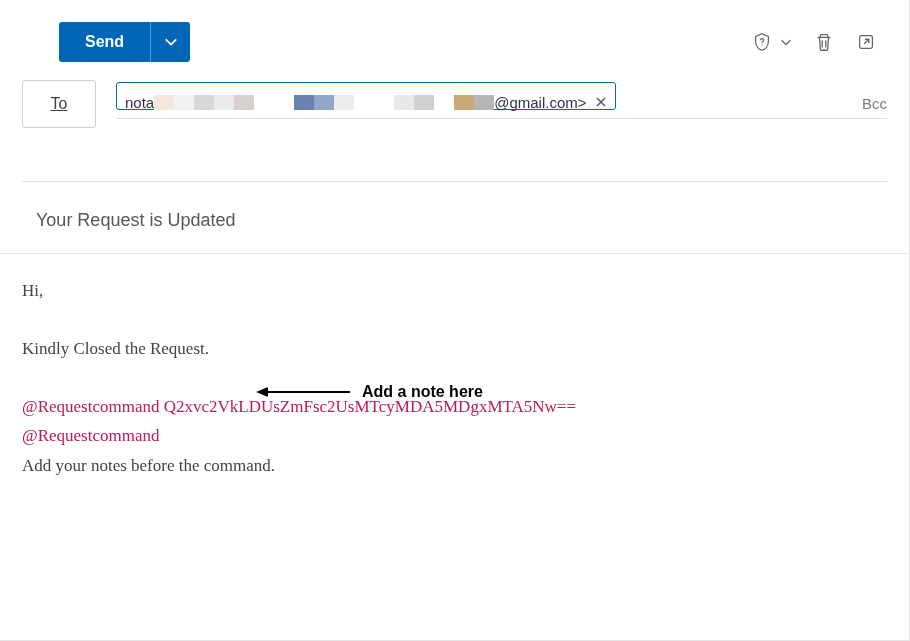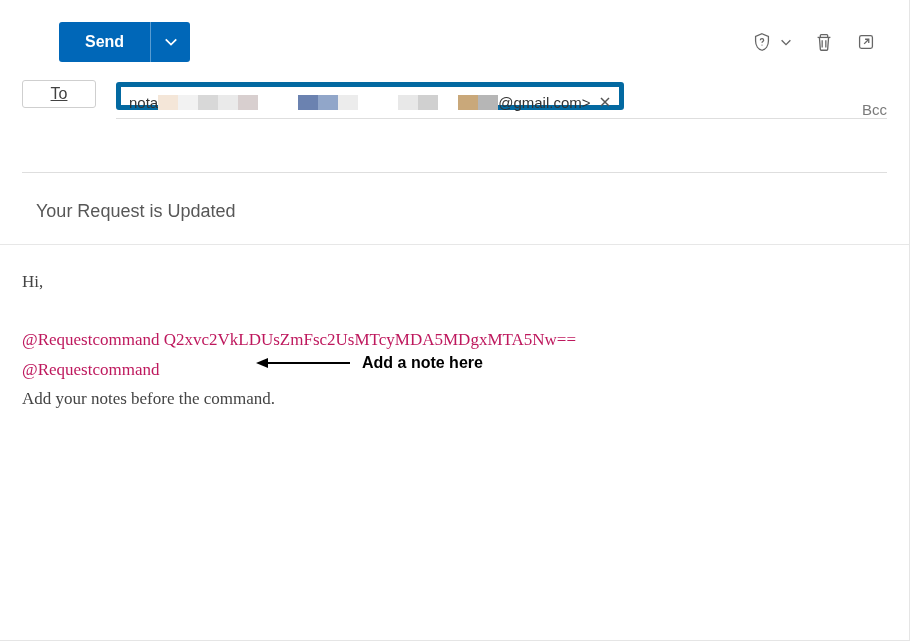--- a/index.html
+++ b/index.html
@@ -53,58 +53,58 @@
     display: flex;
     align-items: flex-start;
     padding: 8px 22px 0 22px;
     gap: 20px;
   }
   .field-btn {
     background: #fff;
     border: 1px solid #cfcfcf;
     border-radius: 3px;
     width: 74px;
-    height: 28px;
+    height: 48px;
     font-size: 16px;
     color: #414141;
     cursor: pointer;
     text-decoration: underline;
   }
   .field-line {
     flex: 1;
     border-bottom: 1px solid #dedede;
     min-height: 36px;
     display: flex;
     align-items: center;
     flex-wrap: wrap;
     gap: 6px;
     padding: 2px 0 8px 0;
     position: relative;
   }
   .chip {
     display: inline-flex;
     align-items: center;
     height: 28px;
-    border: 5px solid #0369a1;
+    border: 1px solid #0369a1;
     border-radius: 3px;
     padding: 12px 4px 0 8px;
     font-size: 15px;
     color: #333;
     background:#fff;
   }
   .chip-x {
     margin-left: 8px;
     width: 16px; height: 16px;
     cursor: pointer;
   }
   .chip-x svg { width:12px; height:12px; stroke:#555; stroke-width:1.5; fill:none;}
   .bcc-link {
     position: absolute;
     right: 0;
-    bottom: 0;
+    bottom: 6px;
     font-size: 15px;
     color: #7a7a7a;
     cursor: pointer;
   }
   .subject-row {
     padding: 26px 22px 10px 36px;
   }
   .subject-input {
     width: 100%;
     border: none;
@@ -126,21 +126,21 @@
     color: #444;
     line-height: 1.75;
     position: relative;
     outline: none;
   }
   .body-area p { margin: 0 0 0 0; font-family: Liberation Serif, serif; }
   .blk { margin-bottom: 28px; }
   .dark { color: #be185d; }
   .annotation {
     position: absolute;
-    top: 104px;
+    top: 124px;
     left: 256px;
     display: flex;
     align-items: center;
     font-family: 'Segoe UI', sans-serif;
     font-weight: 600;
     font-size: 16px;
     color: #000;
     pointer-events: none;
   }
   .annotation svg { margin-right: 10px; }
@@ -232,20 +232,23 @@
 
 <div class="subject-row">
   <input class="subject-input" value="Your Request is Updated" style="">
 </div>
 <div class="divider"></div>
 
 <div class="body-area" contenteditable="true" style="">
   <div class="blk">
       <p>Hi,</p>
     </div>
+  <div class="blk">
+      <p>Kindly Closed the Request.</p>
+    </div>
   <div>
     <p class="dark">@Requestcommand Q2xvc2VkLDUsZmFsc2UsMTcyMDA5MDgxMTA5Nw==</p>
     <p class="dark">@Requestcommand</p>
     <p>Add your notes before the command.</p>
   </div>
 
   <div class="annotation">
     <svg width="96" height="16" viewBox="0 0 96 16">
       <line x1="94" y1="8" x2="6" y2="8" stroke="#000" stroke-width="2"></line>
       <polygon points="0,8 12,3 12,13" fill="#000"></polygon>

